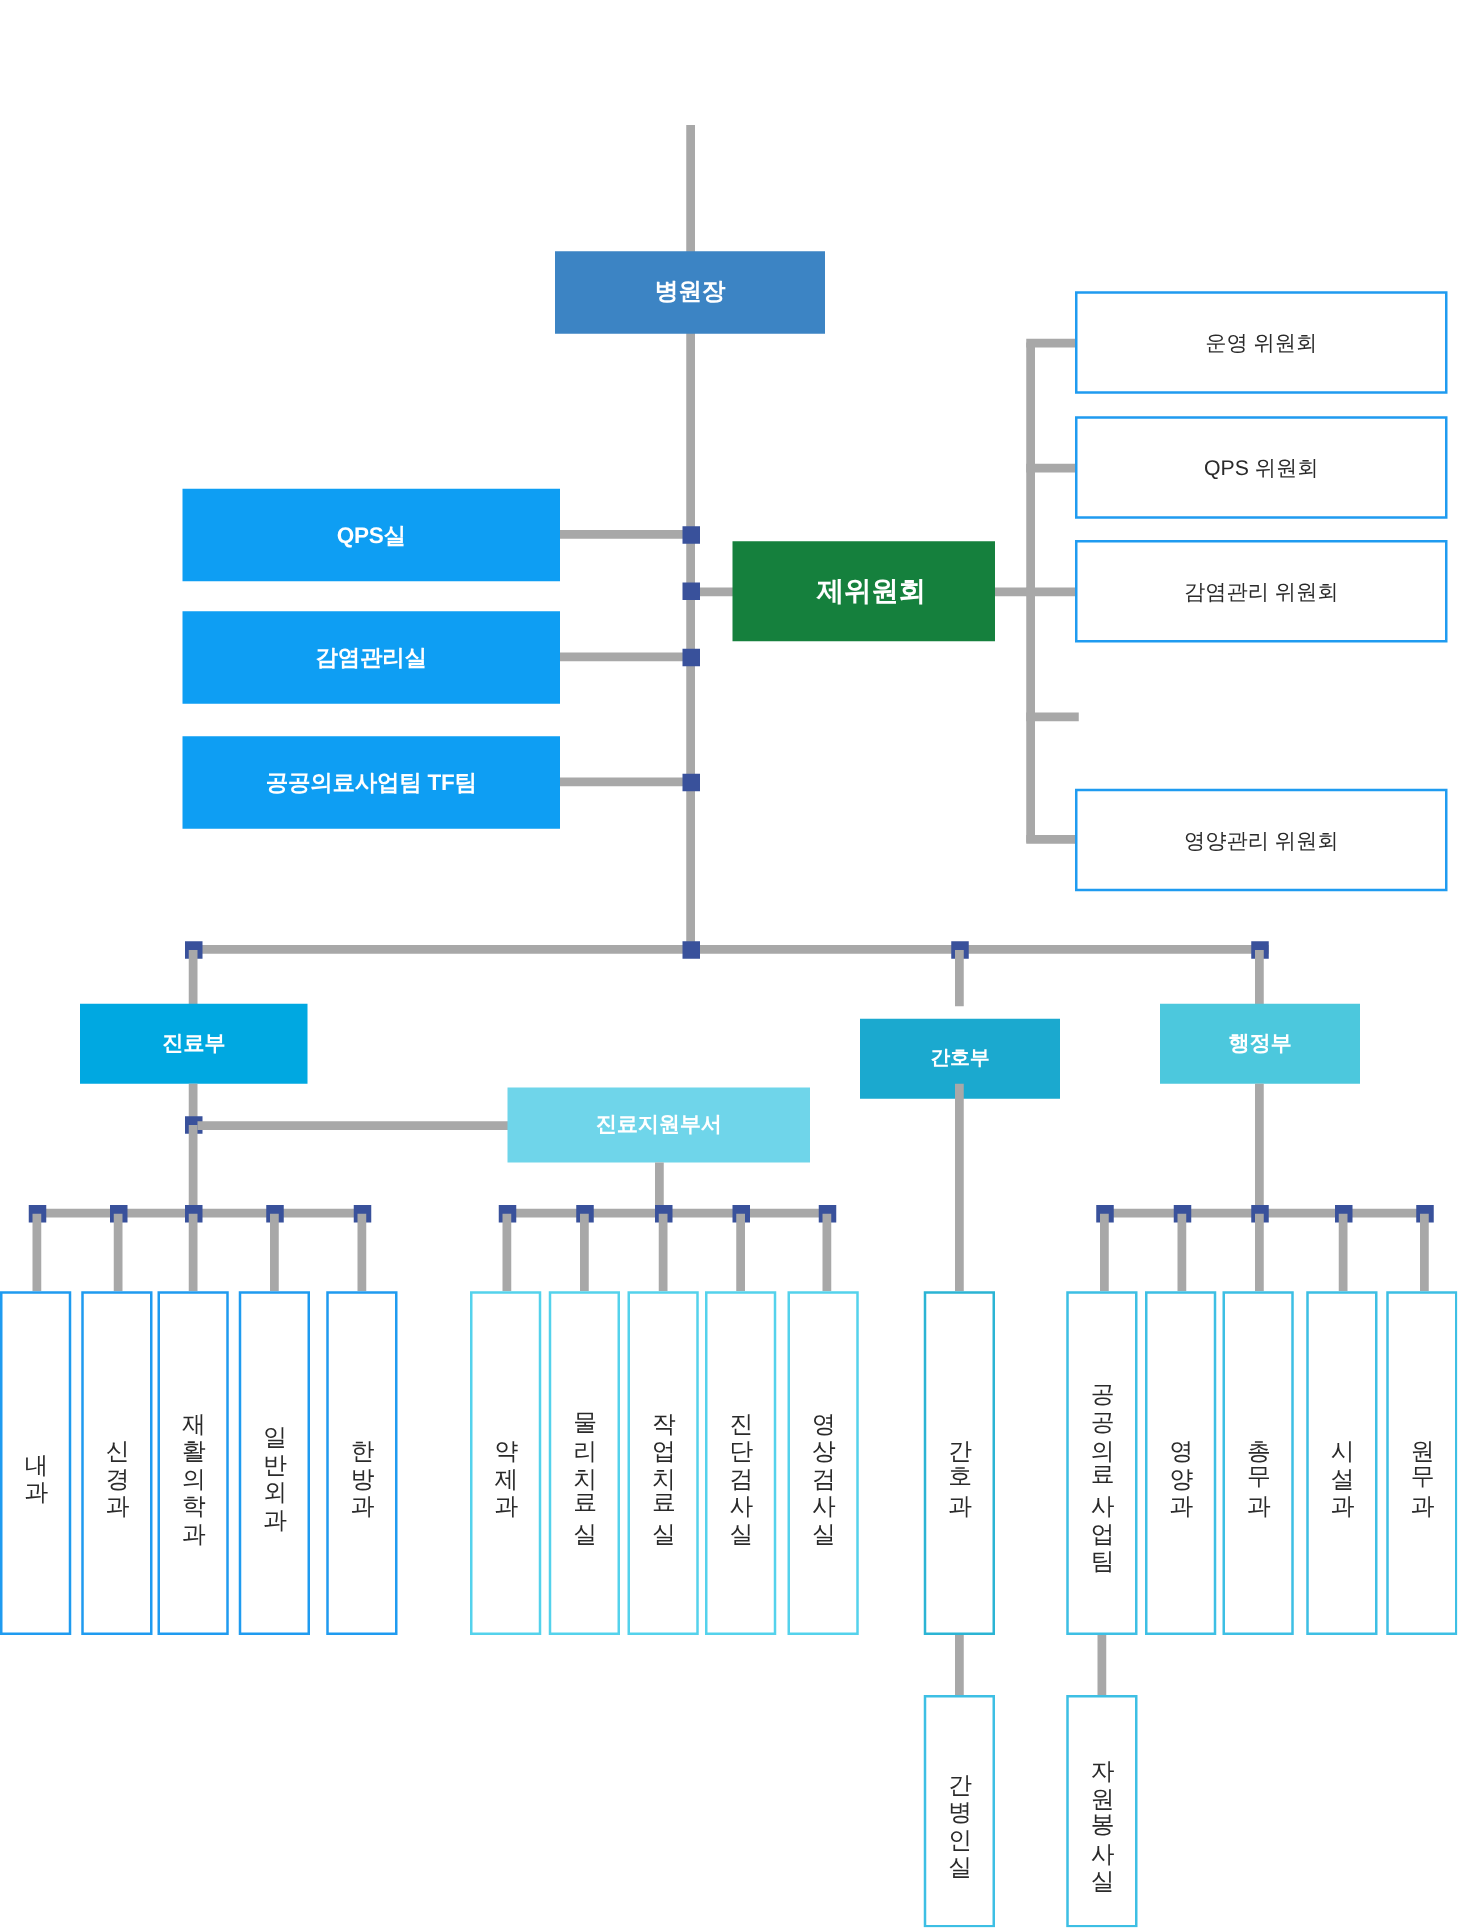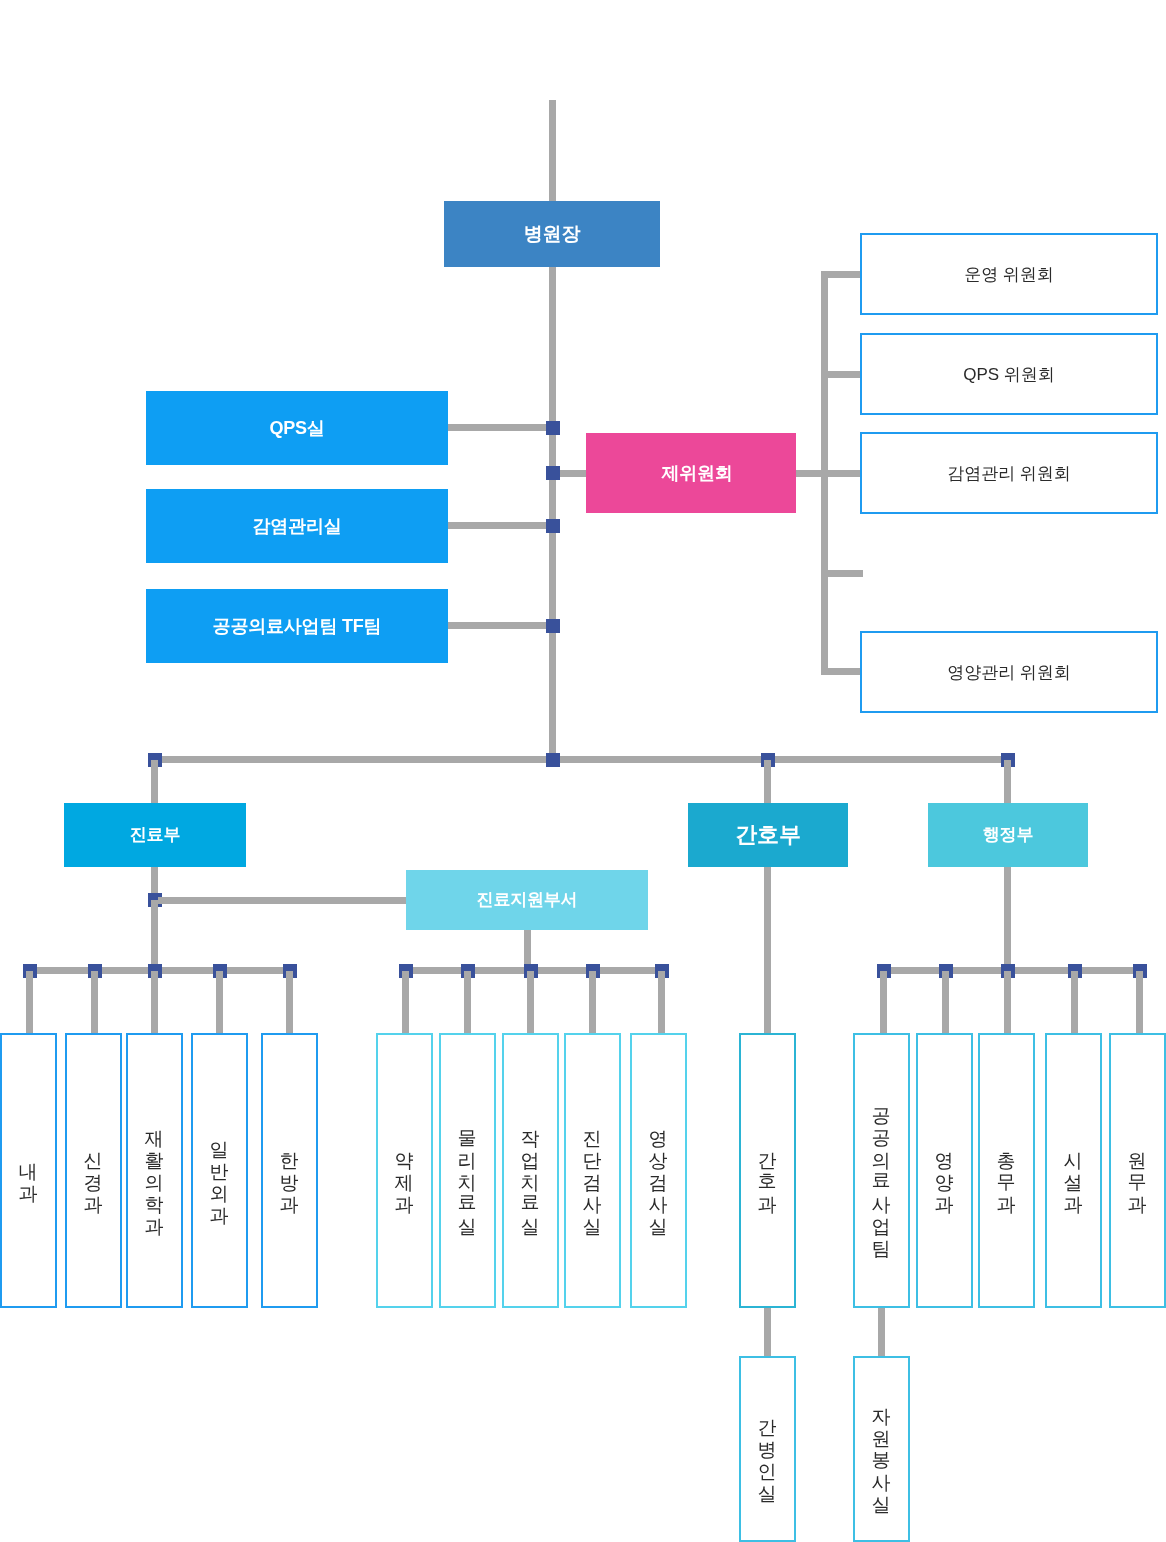--- a/index.html
+++ b/index.html
@@ -36,23 +36,23 @@
     justify-content: center;
     color: #ffffff;
     font-weight: bold;
     letter-spacing: -0.2px;
     text-align: center;
     line-height: 1.25;
   }
   .box.lv-chair   { background: #34499a; font-size: 19px; }
   .box.lv-dir     { background: #3c84c4; font-size: 19px; align-items: center; }
   .box.lv-office  { background: #0e9ef3; font-size: 18px; }
-  .box.lv-comm    { background: #ec4899; font-size: 18px; font-weight: bold; padding-left: 12px; }
+  .box.lv-comm    { background: #15803d; font-size: 22px; font-weight: bold; padding-left: 12px; }
   .box.lv-dept-a  { background: #00a8e1; font-size: 17px; }
-  .box.lv-dept-b  { background: #1ba9cf; font-size: 22px; }
+  .box.lv-dept-b  { background: #1ba9cf; font-size: 16px; margin-top: 12px; }
   .box.lv-dept-c  { background: #4cc8dd; font-size: 17px; }
   .box.lv-support { background: #6fd5ea; font-size: 17px; font-family: Liberation Serif, serif; }
 
   
   .obox {
     position: absolute;
     display: flex;
     align-items: center;
     justify-content: center;
     background: #ffffff;

